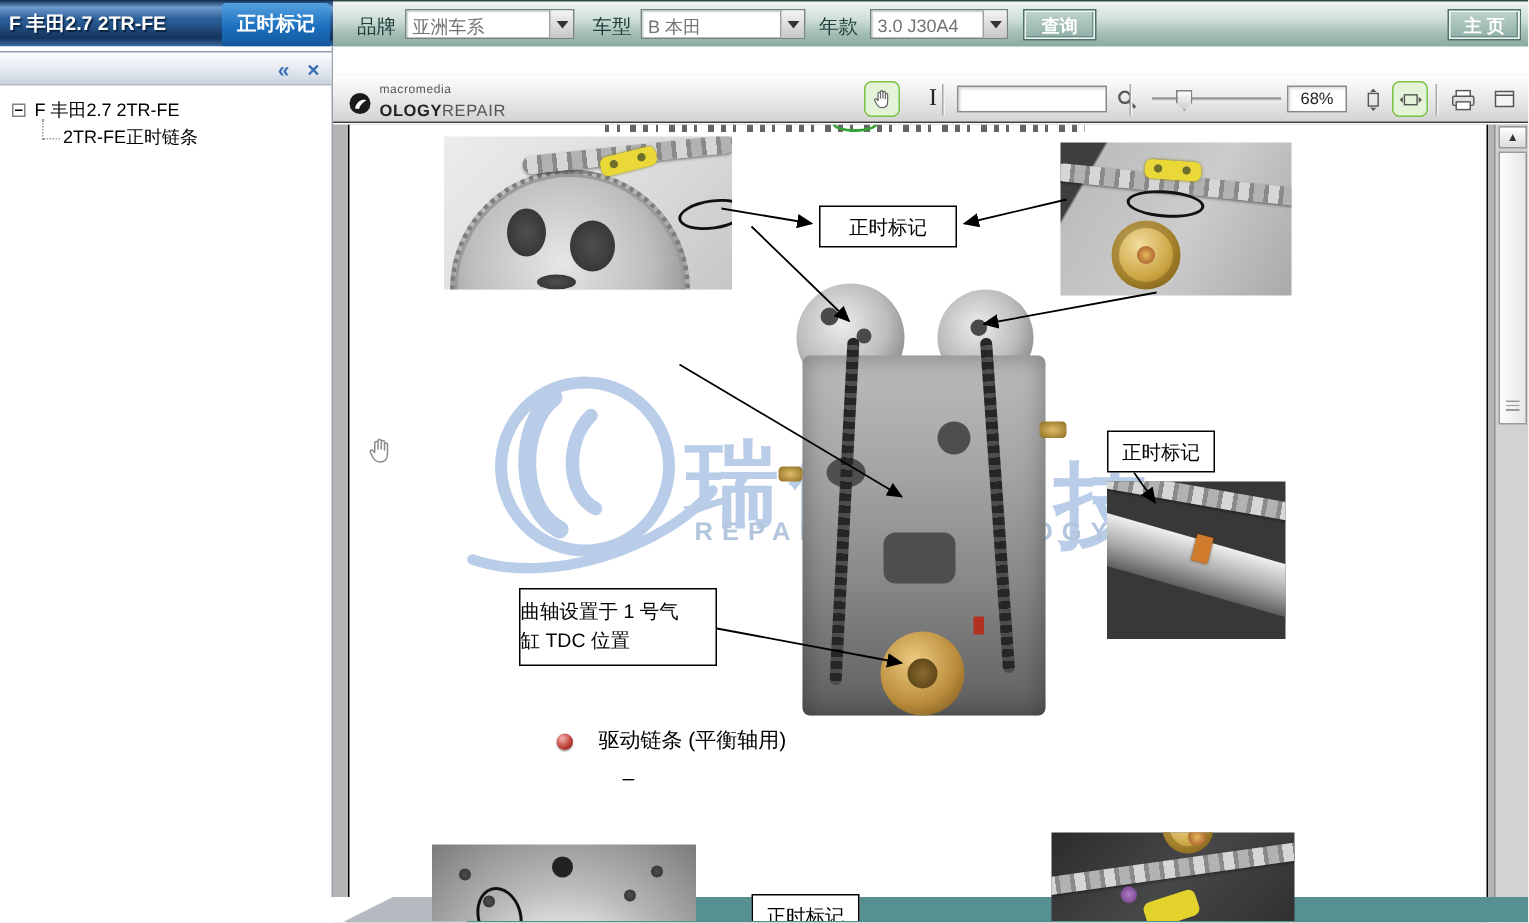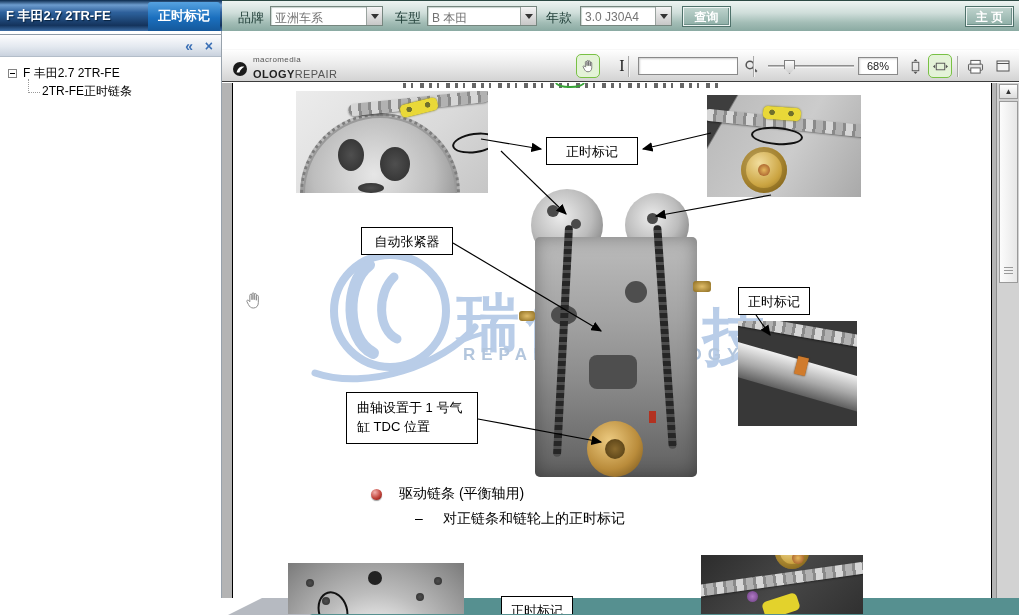--- a/index.html
+++ b/index.html
@@ -99,21 +99,21 @@
     background:repeating-linear-gradient(180deg,#9a9a9a 0 1px,transparent 1px 3px); }
   .hand-cursor { position:absolute; left:22px; top:208px; width:20px; height:20px; opacity:.85; }
 
   
   .clip-heading { position:absolute; left:170px; top:0; width:320px; height:5px; opacity:.75;
     background:repeating-linear-gradient(90deg,#333 0 3px,transparent 3px 8px,#333 8px 10px,transparent 10px 17px,#333 17px 21px,transparent 21px 26px); }
   .clip-green { position:absolute; left:322px; top:-6px; width:30px; height:11px;
     border:2px solid #36a336; border-radius:50%; }
   .callout { position:absolute; background:#fff; border:1px solid #000; color:#000;
     font-size:13px; text-align:center; z-index:4; padding-top:5px; }
-  .callout-left { text-align:left; padding:5px 6px 0 10px; line-height:19px; font-size:13px; }
+  .callout-left { text-align:left; padding:5px 6px 0 0; line-height:19px; font-size:13px; }
   .photo { position:absolute; z-index:2; overflow:hidden; }
   .annot-ellipse { position:absolute; border:2px solid #111; border-radius:50%; background:transparent; }
   .chain { position:absolute; height:12px; border-radius:6px; box-shadow:0 1px 2px rgba(0,0,0,.45);
     background:repeating-linear-gradient(90deg,#8a8a8a 0 3px,#d6d6d6 3px 10px,#8a8a8a 10px 13px,#b2b2b2 13px 20px); }
   .ylink { position:absolute; width:38px; height:13px; background:#e9d838; border-radius:5px;
     background-image:radial-gradient(circle at 9px 6px,#6f6f2d 0 2.5px,transparent 3px),
                      radial-gradient(circle at 28px 6px,#6f6f2d 0 2.5px,transparent 3px);
     box-shadow:0 0 2px #887f10; }
 
   .photo-tl { left:63px; top:8px; width:192px; height:102px;
@@ -399,32 +399,30 @@
             <line x1="478" y1="50" x2="410" y2="66" marker-end="url(#ah)"></line>
             <line x1="268" y1="68" x2="333" y2="131" marker-end="url(#ah)"></line>
             <line x1="538" y1="112" x2="423" y2="133" marker-end="url(#ah)"></line>
             <line x1="220" y1="160" x2="368" y2="248" marker-end="url(#ah)"></line>
             <line x1="523" y1="232" x2="537" y2="252" marker-end="url(#ah)"></line>
             <line x1="245" y1="336" x2="368" y2="359" marker-end="url(#ah)"></line>
           </g>
         </svg>
 
         <div class="callout" style="left:313px;top:54px;width:92px;height:28px">正时标记</div>
-        <div class="callout" style="left:128px;top:144px;width:92px;height:28px">自动张紧器</div>
         <div class="callout" style="left:505px;top:204px;width:72px;height:28px">正时标记</div>
         <div class="callout callout-left" style="left:113px;top:309px;width:132px;height:52px">
           <span style="display:block">曲轴设置于 1 号气</span>
           <span style="display:block">缸 TDC 位置</span>
         </div>
         <div class="callout" style="left:268px;top:513px;width:72px;height:26px">正时标记</div>
 
         <span class="bullet-dot"></span>
         <span class="doc-text" style="left:166px;top:402px">驱动链条 (平衡轴用)</span>
         <span class="doc-text" style="left:182px;top:427px">–</span>
-        <span class="doc-text" style="left:210px;top:427px">对正链条和链轮上的正时标记</span>
       </div>
 
       <div class="vscroll">
         <div class="vs-btn" style="top:1px">▲</div>
         <div class="vs-thumb">
           <span class="vs-grip"></span>
         </div>
         <div class="vs-btn" style="top:517px">▼</div>
       </div>
 

